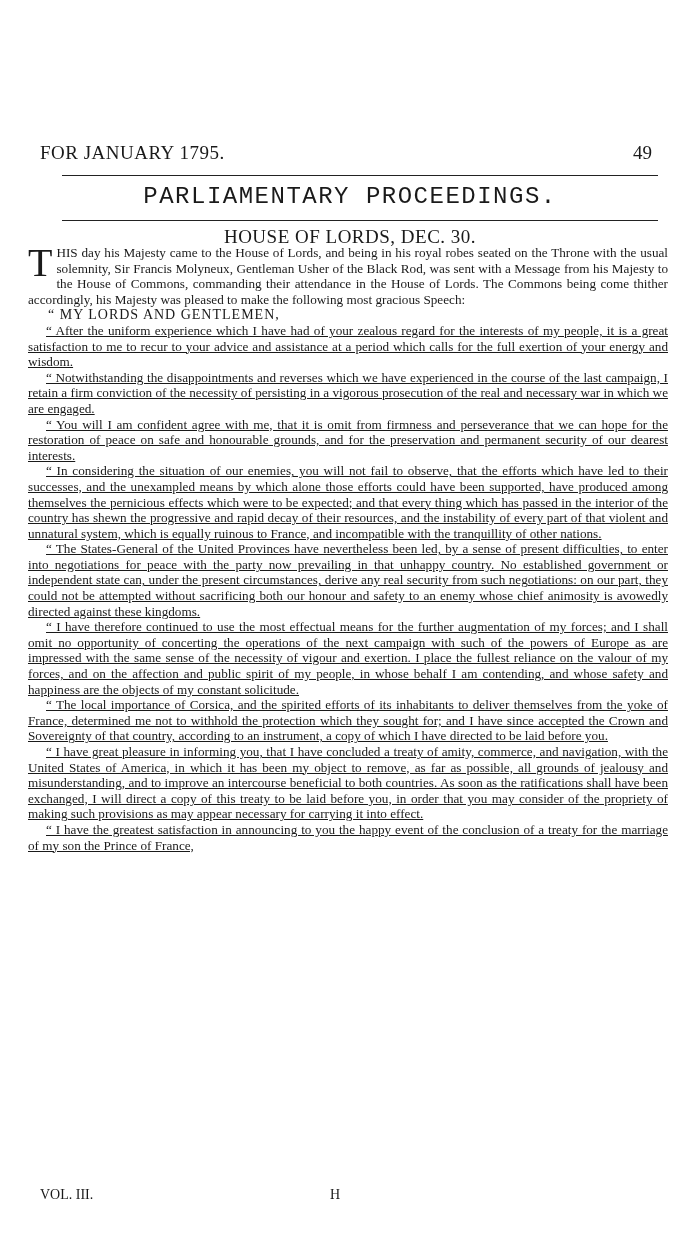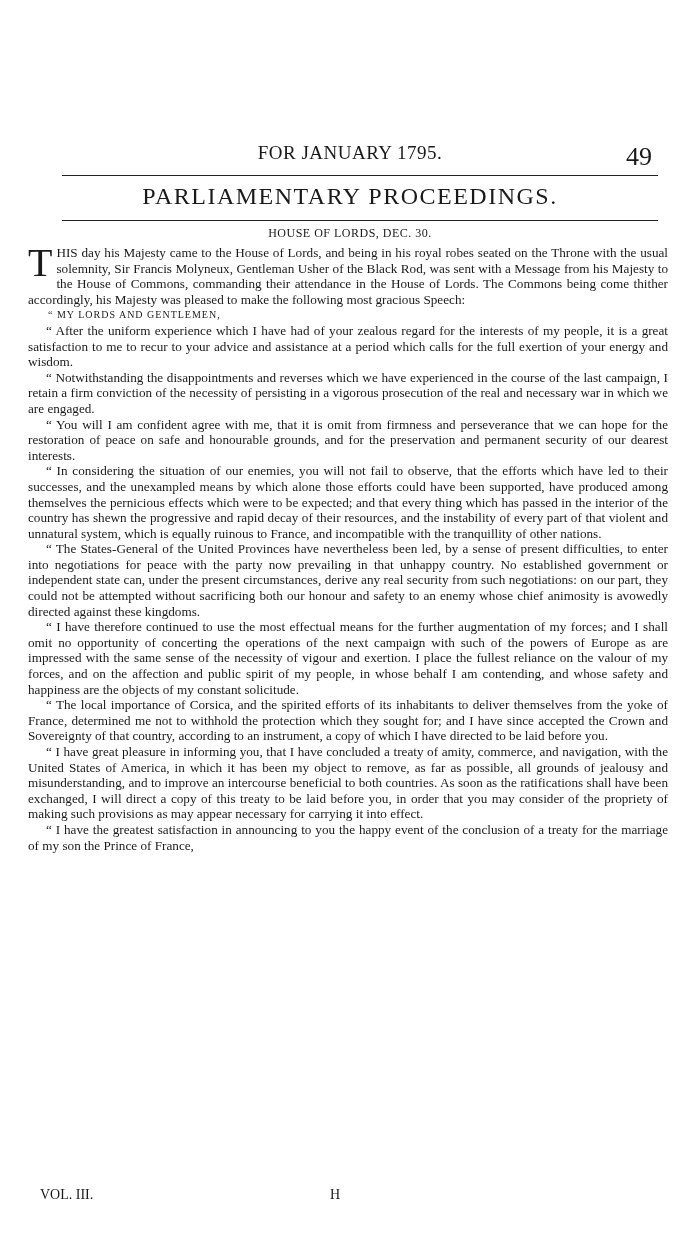--- a/index.html
+++ b/index.html
@@ -1,31 +1,31 @@
 <!DOCTYPE html>
 <html><head>
 <meta charset="utf-8">
 <style>
   html, body { margin: 0; padding: 0; background: #ffffff; }
   body { width: 699px; height: 1253px; position: relative; overflow: hidden;
          font-family: "Liberation Serif", "DejaVu Serif", serif; color: #1a1a1a; }
   .page { position: absolute; left: 0; top: 0; width: 699px; height: 1253px; }
   .running-head { position: absolute; top: 142px; left: 40px; width: 620px; height: 30px; }
-  .rh-title { position: absolute; left: 0; right: 0; text-align: center; font-size: 19px; letter-spacing: 0.5px; }
-  .rh-page { position: absolute; right: 8px; top: 0; font-size: 26px; }
+  .rh-title { position: absolute; left: 0; right: 0; text-align: left; font-size: 19px; letter-spacing: 0.5px; }
+  .rh-page { position: absolute; right: 8px; top: 0; font-size: 19px; }
   .rule-top { position: absolute; top: 175px; left: 62px; width: 596px; border-top: 1.5px solid #222; }
   .main-title { position: absolute; top: 183px; left: 40px; width: 620px; text-align: center;
-                font-size: 24px; letter-spacing: 1.5px; }
+                font-size: 24px; letter-spacing: 1.5px; font-family: Liberation Mono, monospace; }
   .rule-mid { position: absolute; top: 220px; left: 62px; width: 596px; border-top: 1.5px solid #222; }
-  .sub-head { position: absolute; top: 226px; left: 40px; width: 620px; text-align: center; font-size: 12px; letter-spacing: 0.5px; }
+  .sub-head { position: absolute; top: 226px; left: 40px; width: 620px; text-align: center; font-size: 19px; letter-spacing: 0.5px; }
   .body-text { position: absolute; top: 245px; left: 28px; width: 640px; font-size: 13.2px; line-height: 15.6px; text-align: justify; }
   .body-text p { margin: 0; }
   .dropcap { float: left; font-size: 40px; line-height: 32px; margin: 2px 4px 0 0; }
-  .salutation { font-size: 10px; letter-spacing: 1px; padding-left: 20px; }
-  .indent { text-indent: 18px; }
+  .salutation { font-size: 14px; letter-spacing: 1px; padding-left: 20px; }
+  .indent { text-indent: 18px; text-decoration: underline; }
   .footer { position: absolute; top: 1187px; left: 40px; width: 620px; height: 20px; font-size: 14px; }
   .f-vol { position: absolute; left: 0; }
   .f-sig { position: absolute; left: 290px; }
 </style>
 </head>
 <body>
 
 <div class="page">
   <div class="running-head">
     <div class="rh-title">FOR JANUARY 1795.</div>

